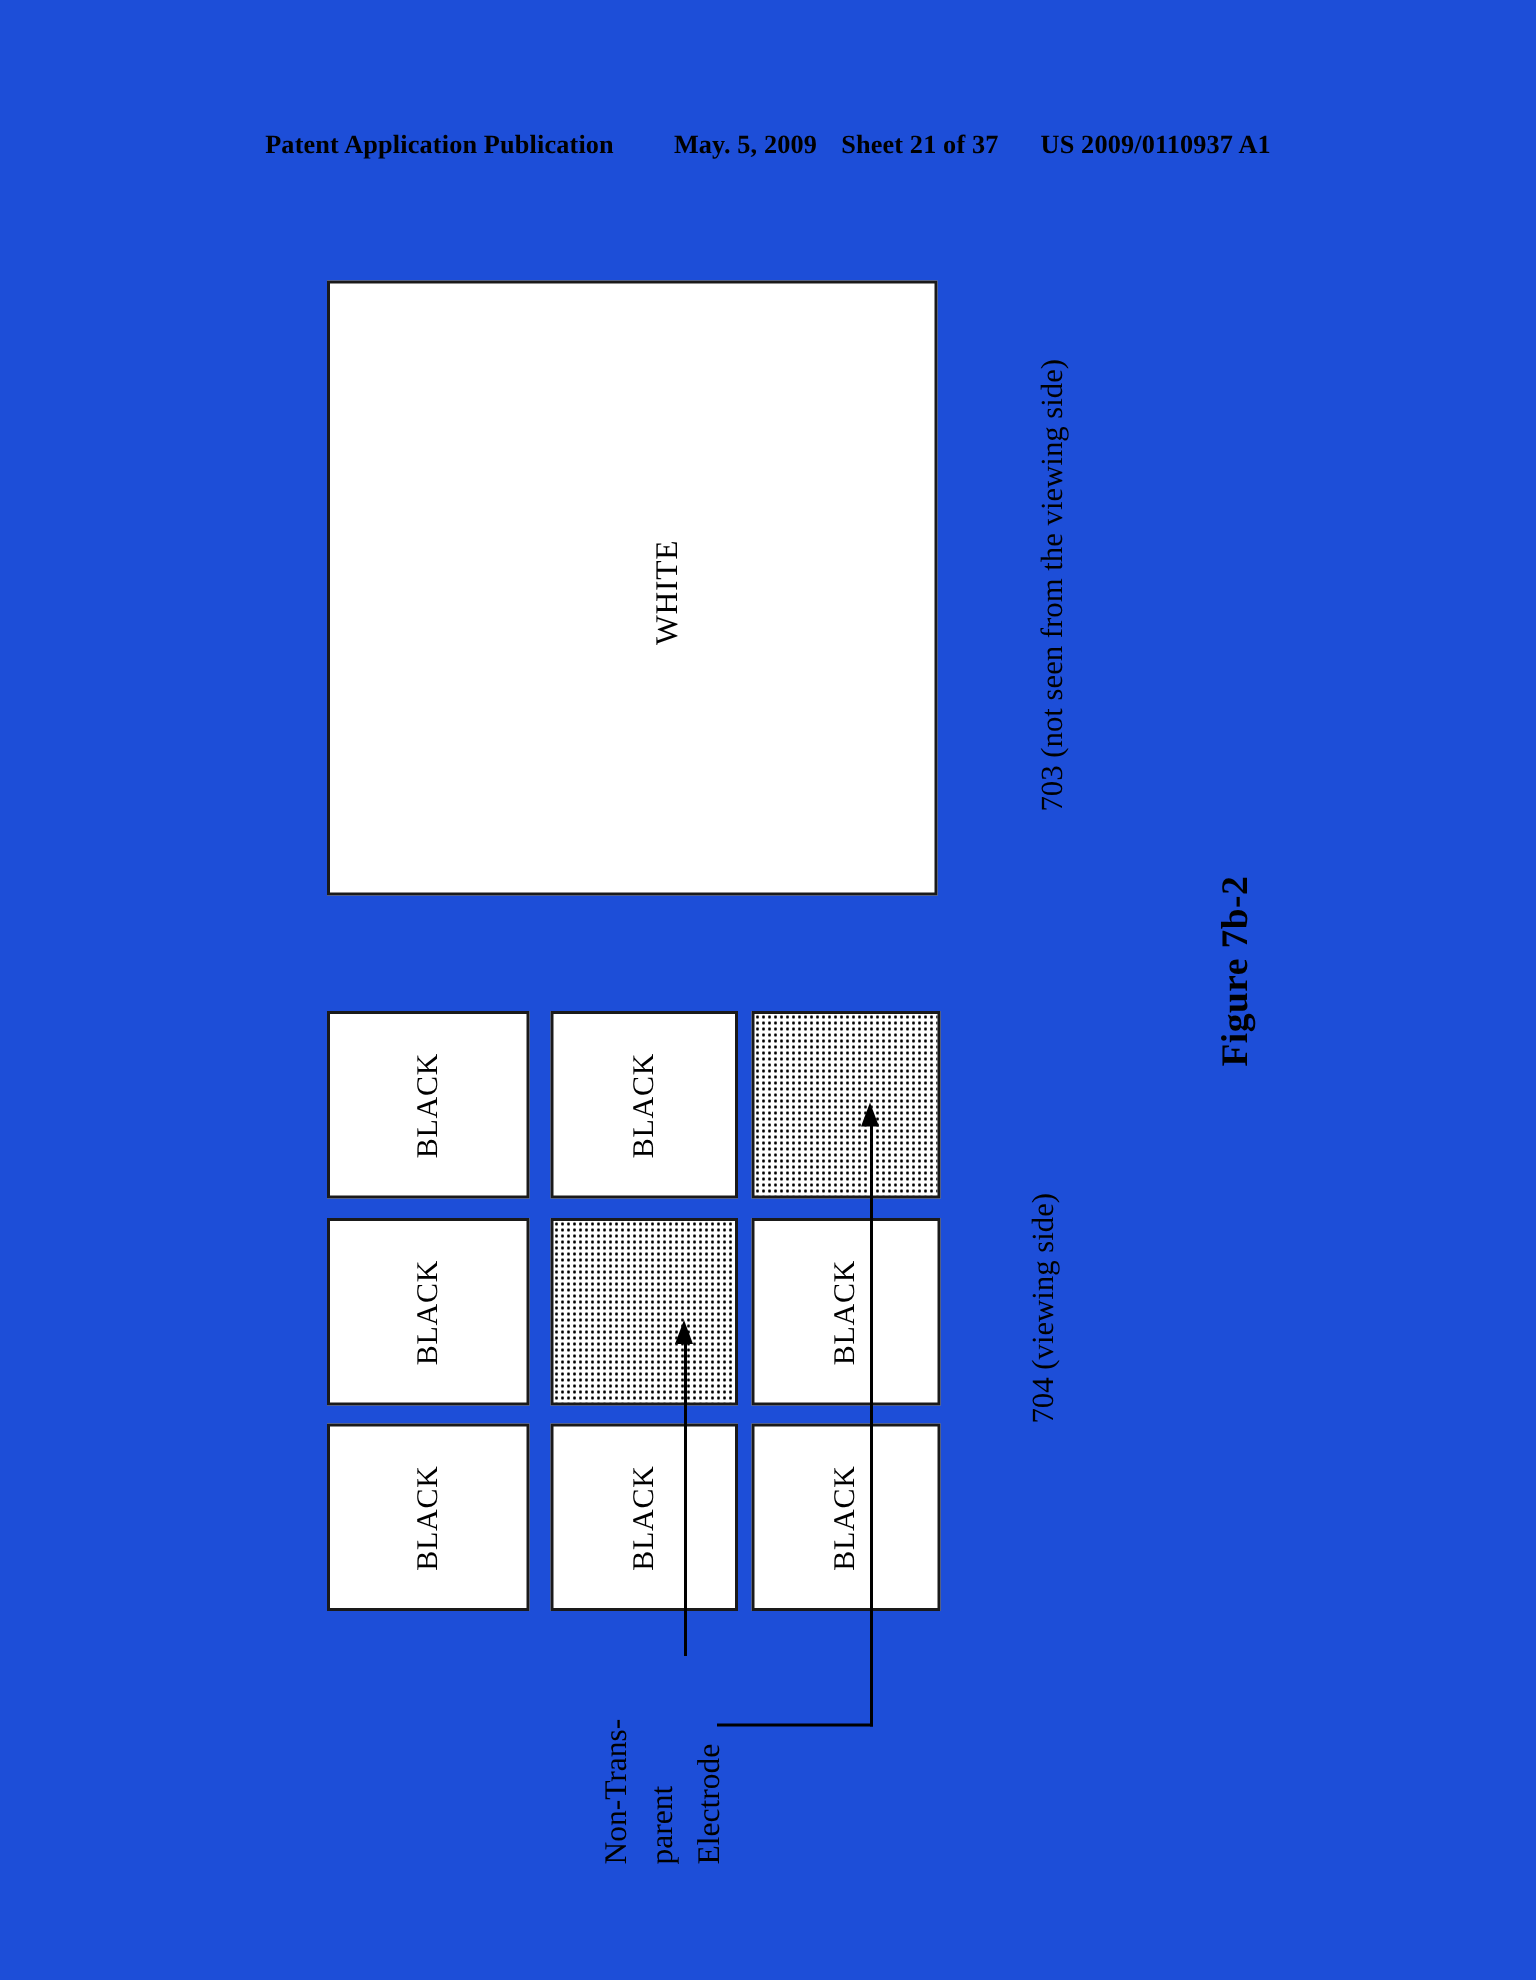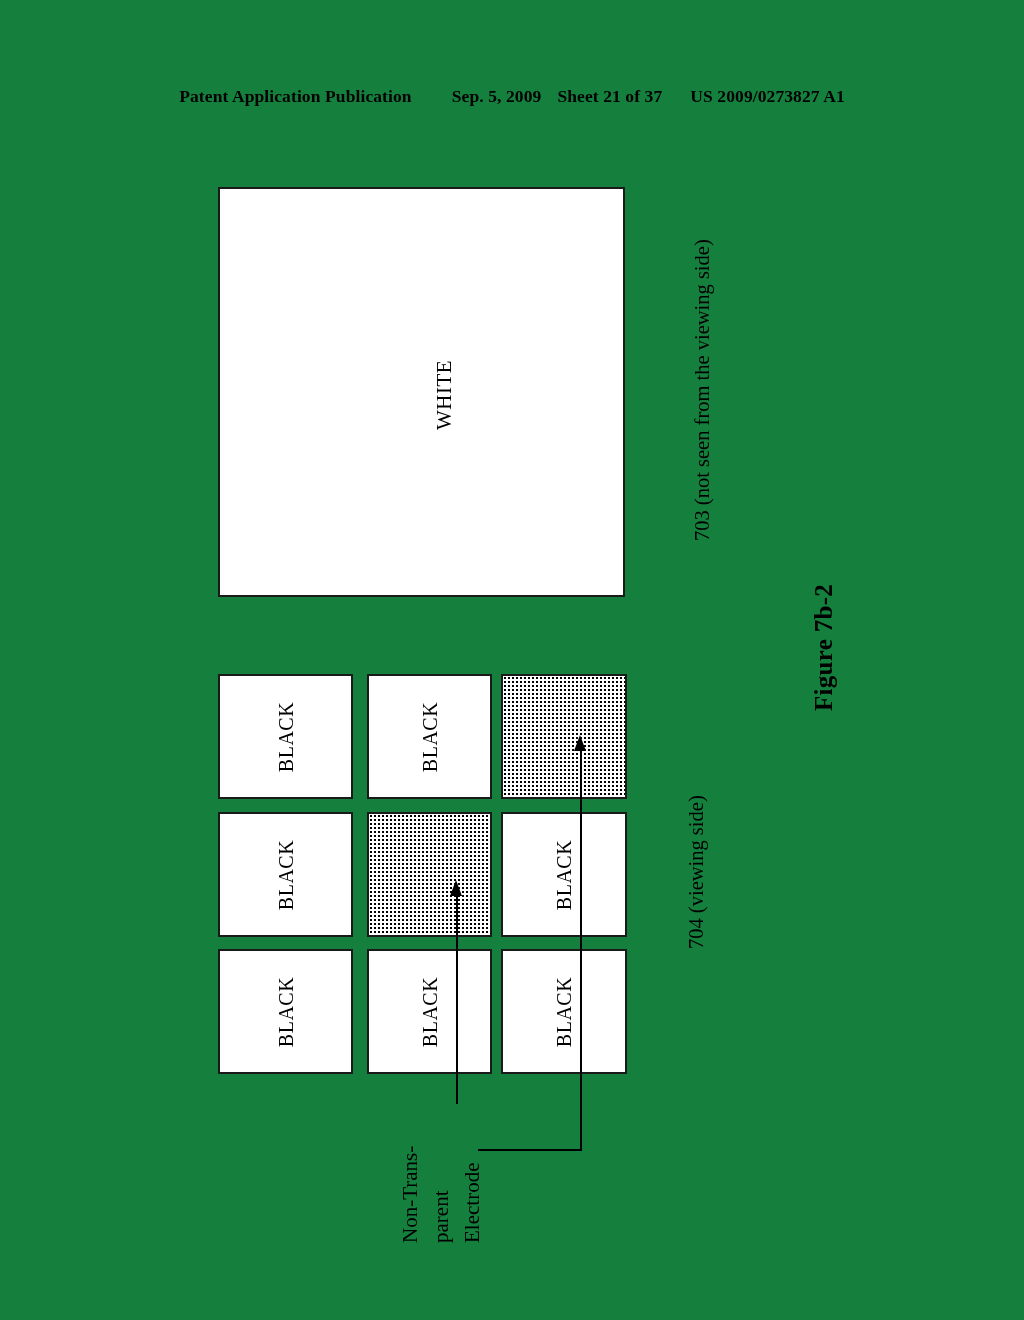--- a/index.html
+++ b/index.html
@@ -4,21 +4,21 @@
 <style>
   html, body {
     margin: 0;
     padding: 0;
     background: #ffffff;
   }
   #page {
     position: relative;
     width: 1024px;
     height: 1320px;
-    background: #15803d;
+    background: #1d4ed8;
     font-family: "Liberation Serif", serif;
     overflow: hidden;
     text-align: center;
   }
 
   
   #header {
     position: absolute;
     left: 0;
     top: 86px;
@@ -151,25 +151,25 @@
   #elec-l3 { left: 460px; top: 1243px; }
 </style>
 </head>
 <body>
 
 <div id="page">
 
   <div id="header">
     <span class="h-seg">Patent Application Publication</span>
     <span class="gap-lg"></span>
-    <span class="h-seg">Sep. 5, 2009</span>
+    <span class="h-seg">May. 5, 2009</span>
     <span class="gap-sm"></span>
     <span class="h-seg">Sheet 21 of 37</span>
     <span class="gap-md"></span>
-    <span class="h-seg">US 2009/0273827 A1</span>
+    <span class="h-seg">US 2009/0110937 A1</span>
   </div>
 
   <div id="white-box"></div>
   <div class="rot" id="white-box-label">WHITE</div>
 
   <div class="rot" id="label-703">703 (not seen from the viewing side)</div>
 
   <div class="rot" id="figure-caption">Figure 7b-2</div>
 
   <div class="rot" id="label-704">704 (viewing side)</div>

